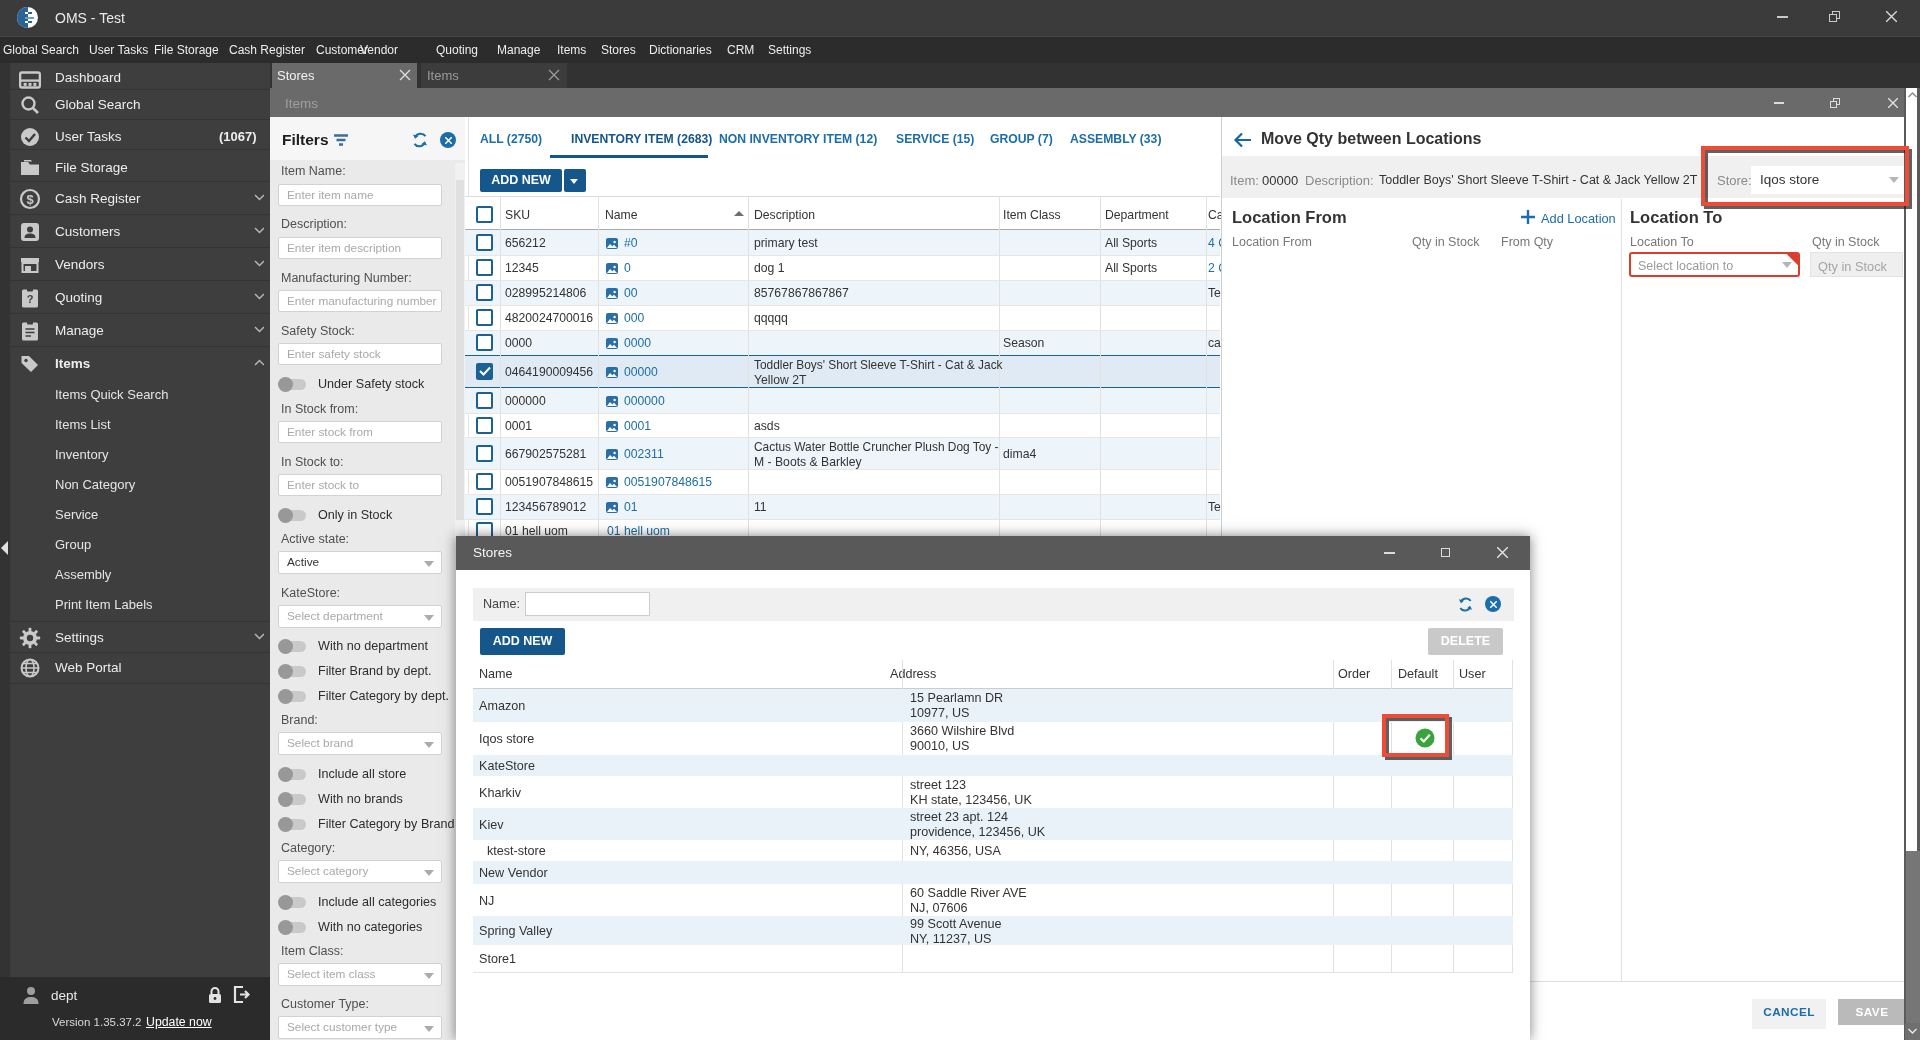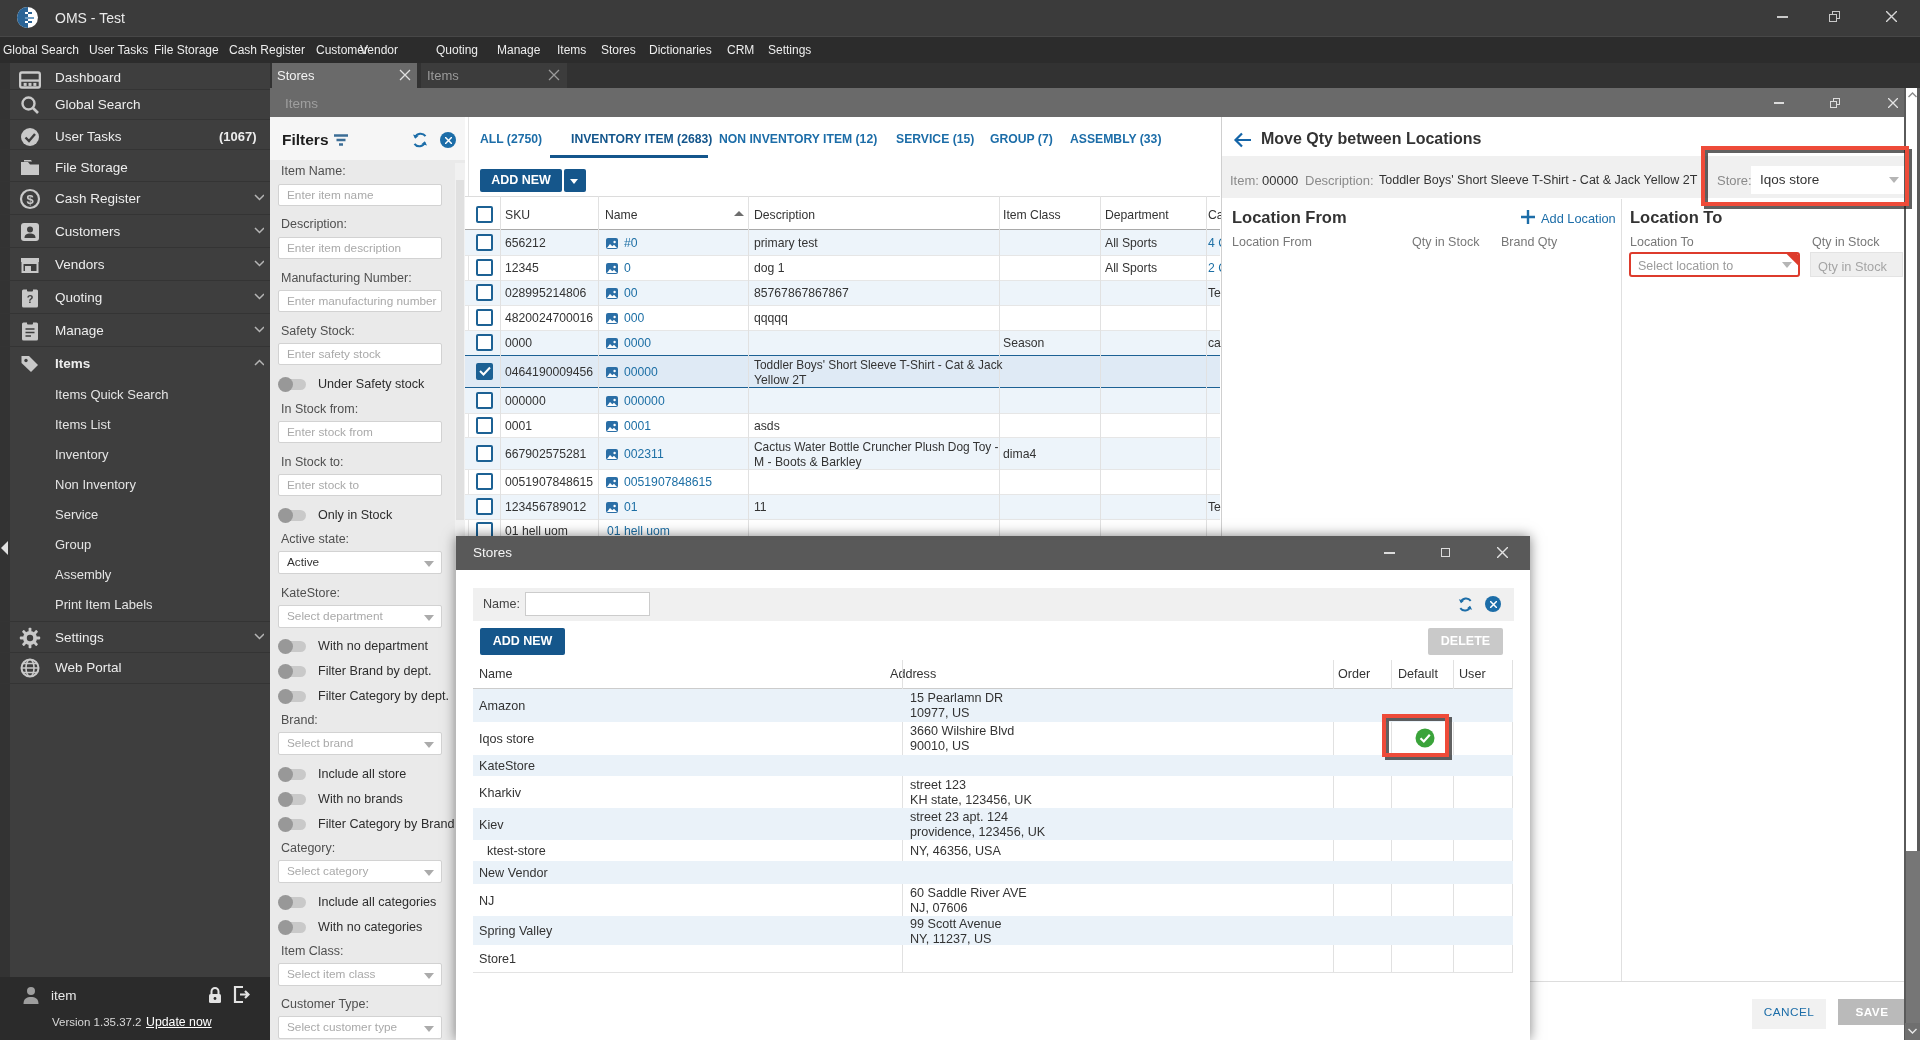--- a/index.html
+++ b/index.html
@@ -156,21 +156,21 @@
 
 <svg class="sico" style="top:353px;" width="22" height="22" viewBox="0 0 22 22">
  <path d="M2.5 3 L10 3 L19 12 L12 19 L2.5 10 Z" fill="#c9c9c9"></path>
  <circle cx="7" cy="7.5" r="1.7" fill="#3e3e3e"></circle>
     </svg>
 <div class="stxt" style="top:356px;font-weight:bold;">Items</div>
 
 <div class="subtxt" style="top:387px;">Items Quick Search</div>
 <div class="subtxt" style="top:417px;">Items List</div>
 <div class="subtxt" style="top:447px;">Inventory</div>
-<div class="subtxt" style="top:477px;">Non Inventory</div>
+<div class="subtxt" style="top:477px;">Non Category</div>
 <div class="subtxt" style="top:507px;">Service</div>
 <div class="subtxt" style="top:537px;">Group</div>
 <div class="subtxt" style="top:567px;">Assembly</div>
 <div class="subtxt" style="top:597px;">Print Item Labels</div>
 
 <svg class="sico" style="top:627px;" width="21" height="21" viewBox="0 0 22 22">
  <g fill="#c9c9c9">
         <rect x="9.6" y="0.8" width="2.8" height="4.5" rx="0.8" transform="rotate(0 11 11)"></rect>
         <rect x="9.6" y="0.8" width="2.8" height="4.5" rx="0.8" transform="rotate(45 11 11)"></rect>
         <rect x="9.6" y="0.8" width="2.8" height="4.5" rx="0.8" transform="rotate(90 11 11)"></rect>
@@ -213,21 +213,21 @@
 <svg class="schev" style="top:633px;" width="11" height="7">
       <path d="M1 1 L5.5 5.5 L10 1" fill="none" stroke="#b5b5b5" stroke-width="1.5"></path>
     </svg>
 
 <div class="abs" style="left:1px;top:541px;width:0;height:0;border-top:7px solid transparent;border-bottom:7px solid transparent;border-right:7px solid #e0e0e0;"></div>
 
 <svg class="abs" style="left:20px;top:984px;" width="22" height="22" viewBox="0 0 22 22">
  <circle cx="11" cy="7" r="4" fill="#9e9e9e"></circle>
  <path d="M3.5 20 C3.5 14.5 7 13 11 13 C15 13 18.5 14.5 18.5 20 Z" fill="#9e9e9e"></path>
     </svg>
-<div class="abs" style="left:51px;top:988px;font-size:13.5px;color:#e8e8e8;">item</div>
+<div class="abs" style="left:51px;top:988px;font-size:13.5px;color:#e8e8e8;">dept</div>
 <svg class="abs" style="left:207px;top:986px;" width="16" height="18" viewBox="0 0 16 18">
  <rect x="2" y="8" width="12" height="9" rx="1.5" fill="#e3e3e3"></rect>
  <path d="M4.5 8 V5.5 A3.5 3.5 0 0 1 11.5 5.5 V8" fill="none" stroke="#e3e3e3" stroke-width="2"></path>
  <circle cx="8" cy="12.5" r="1.4" fill="#2b2b2b"></circle>
     </svg>
 <svg class="abs" style="left:233px;top:986px;" width="17" height="17" viewBox="0 0 17 17">
  <path d="M10 1 H2 V16 H10" fill="none" stroke="#e3e3e3" stroke-width="2.2"></path>
  <path d="M7 8.5 H15 M12 5 L15.5 8.5 L12 12" fill="none" stroke="#e3e3e3" stroke-width="2.2"></path>
     </svg>
 <div class="abs" style="left:52px;top:1016px;font-size:11.5px;color:#d9d9d9;">Version 1.35.37.2</div>
@@ -530,38 +530,38 @@
 
 <div class="abs" style="left:1232px;top:208px;font-size:16.5px;font-weight:bold;color:#333;">Location From</div>
 <div class="abs" style="left:1630px;top:208px;font-size:16.5px;font-weight:bold;color:#333;">Location To</div>
 <svg class="abs" style="left:1521px;top:210px;" width="14" height="14">
       <path d="M7 0 V14 M0 7 H14" stroke="#1c6da8" stroke-width="2.4"></path>
     </svg>
 <div class="abs" style="left:1541px;top:211px;font-size:12.8px;color:#1c6da8;">Add Location</div>
 
 <div class="abs" style="left:1232px;top:235px;font-size:12.5px;color:#777;">Location From</div>
 <div class="abs" style="left:1412px;top:235px;font-size:12.5px;color:#777;">Qty in Stock</div>
-<div class="abs" style="left:1501px;top:235px;font-size:12.5px;color:#777;">Brand Qty</div>
+<div class="abs" style="left:1501px;top:235px;font-size:12.5px;color:#777;">From Qty</div>
 <div class="abs" style="left:1630px;top:235px;font-size:12.5px;color:#777;">Location To</div>
 <div class="abs" style="left:1812px;top:235px;font-size:12.5px;color:#777;">Qty in Stock</div>
 
 <div class="abs" style="left:1621px;top:199px;width:1px;height:782px;background:#e0e0e0;"></div>
 
 <div class="abs" style="left:1629px;top:252px;width:171px;height:25px;background:#fff;border:2px solid #dd3b2c;border-radius:3px;overflow:hidden;">
   <div class="abs" style="right:-8px;top:-8px;width:16px;height:16px;background:#dd3b2c;transform:rotate(45deg);"></div>
 </div>
 <div class="abs" style="left:1638px;top:259px;font-size:12.5px;color:#9b9b9b;">Select location to</div>
 <div class="abs" style="left:1782px;top:262px;width:0;height:0;border-left:5px solid transparent;border-right:5px solid transparent;border-top:6px solid #b5b5b5;"></div>
 
 <div class="abs" style="left:1810px;top:252px;width:93px;height:25px;background:#efefef;border:1px solid #e3e3e3;"></div>
 <div class="abs" style="left:1818px;top:259px;font-size:12.8px;color:#a5a5a5;">Qty in Stock</div>
 
 <div class="abs" style="left:1222px;top:981px;width:683px;height:1px;background:#ddd;"></div>
 <div class="abs" style="left:1752px;top:999px;width:74px;height:30px;background:#f1f1f1;color:#1c6da8;
- font-weight:normal;font-size:11.8px;text-align:center;line-height:26px;letter-spacing:0.4px;">CANCEL</div>
+ font-weight:bold;font-size:11.8px;text-align:center;line-height:26px;letter-spacing:0.4px;">CANCEL</div>
 <div class="abs" style="left:1838px;top:999px;width:68px;height:26px;background:#bababa;color:#fff;
  font-weight:bold;font-size:11.8px;text-align:center;line-height:26px;letter-spacing:0.4px;">SAVE</div>
 </div>
 
 <div class="abs" style="left:1905px;top:88px;width:15px;height:952px;background:#fff;"></div>
 <div class="abs" style="left:1904px;top:88px;width:2px;height:952px;background:#5a5a5a;"></div>
 <div class="abs" style="left:1917px;top:88px;width:3px;height:952px;background:#5a5a5a;"></div>
 <svg class="abs" style="left:1908px;top:92px;" width="9" height="6">
     <path d="M0.5 5 L4.5 1 L8.5 5" fill="none" stroke="#8a8a8a" stroke-width="1.4"></path>
   </svg>

